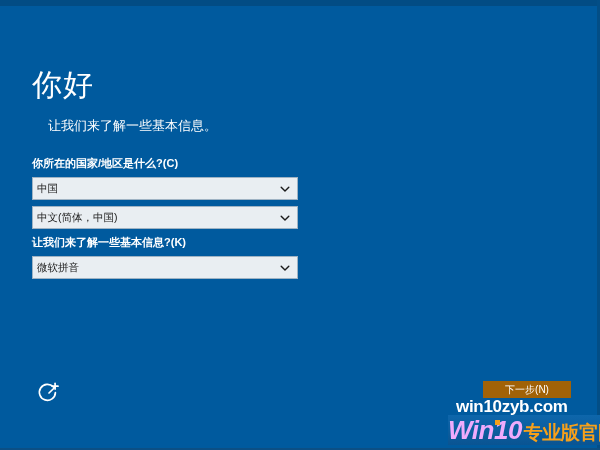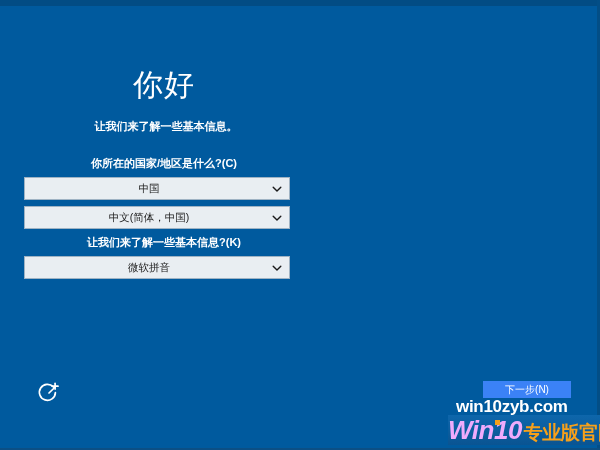--- a/index.html
+++ b/index.html
@@ -38,39 +38,38 @@
     position: absolute;
     bottom: 0; left: 0;
     width: 600px;
     height: 2px;
     background: #0b4f85;
   }
 
   
   #content {
     position: absolute;
-    left: 24px;
+    left: 32px;
     top: 68px;
     width: 280px;
-    text-align: center;
   }
   #page-title {
     color: #ffffff;
     font-size: 30px;
     font-weight: 300;
     line-height: 34px;
     letter-spacing: 1px;
     margin: 0 0 16px 0;
   }
   #page-subtitle {
     color: #ffffff;
-    font-size: 11px;
-    font-weight: 700;
+    font-size: 13px;
+    font-weight: 400;
     line-height: 16px;
-    margin: 0 0 22px 4px;
+    margin: 0 0 22px 16px;
   }
 
   .field-group {
     margin-bottom: 6px;
   }
   .field-label {
     display: block;
     color: #ffffff;
     font-size: 11px;
     font-weight: 700;
@@ -120,21 +119,21 @@
     cursor: pointer;
   }
   #ease-of-access svg { display: block; }
 
   #next-button {
     position: absolute;
     left: 483px;
     top: 381px;
     width: 88px;
     height: 17px;
-    background: #3b82f6;
+    background: #a16207;
     border: none;
     color: #ffffff;
     font-family: "Liberation Sans", "DejaVu Sans", sans-serif;
     font-size: 10px;
     line-height: 17px;
     text-align: center;
     cursor: pointer;
     padding: 0;
   }
 

